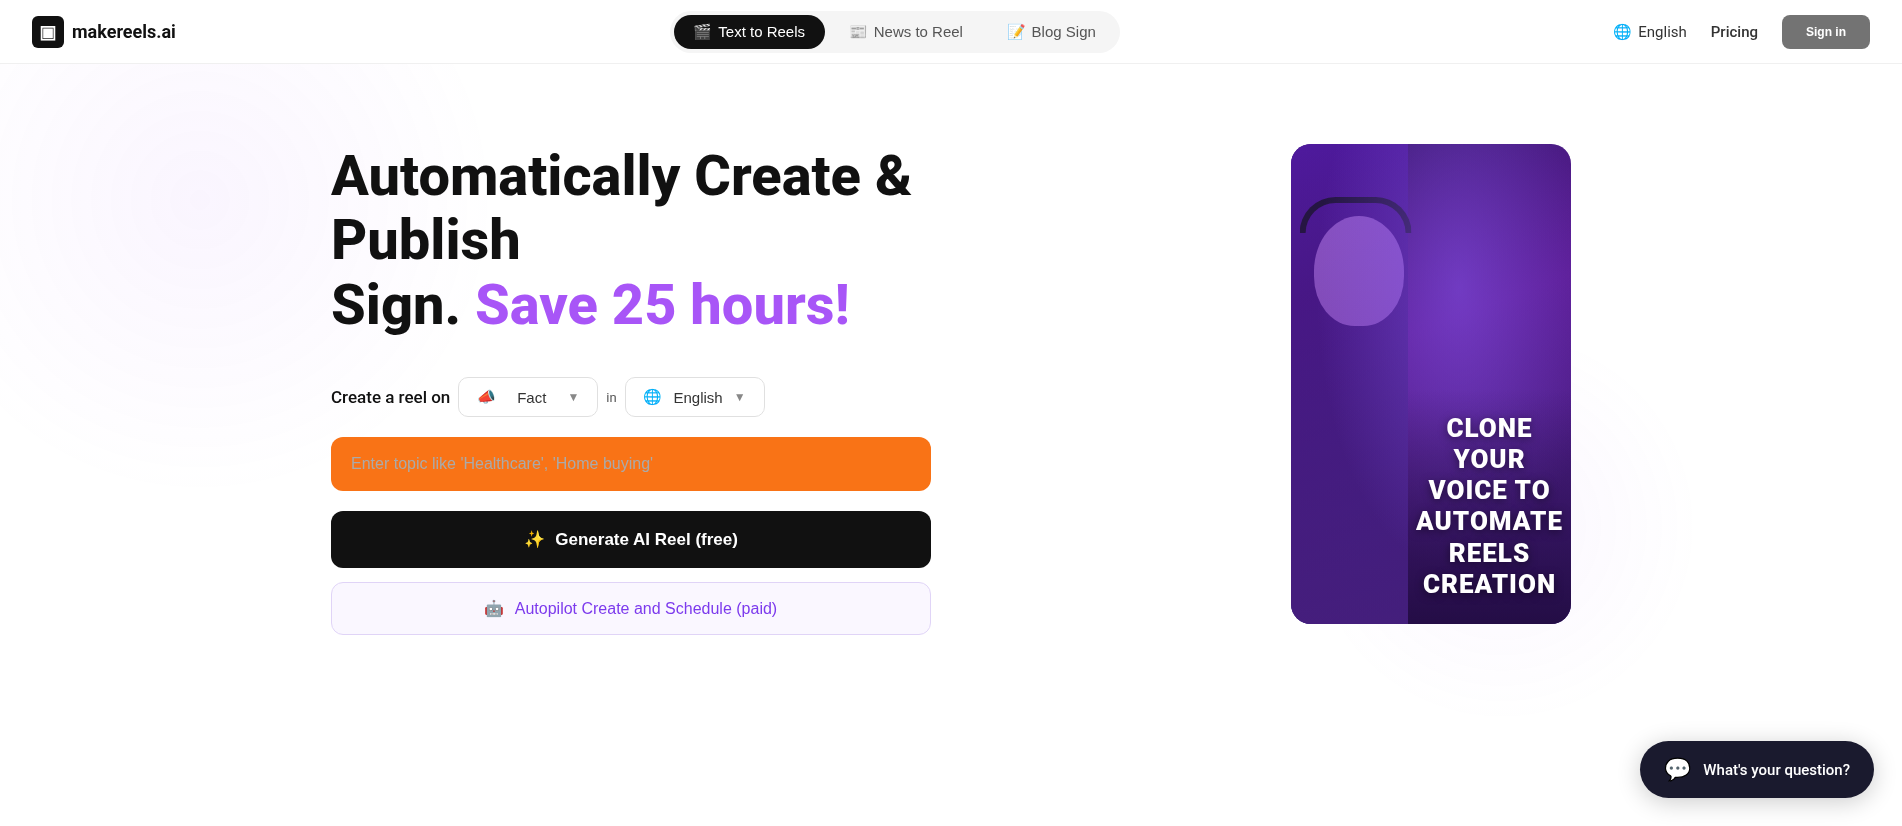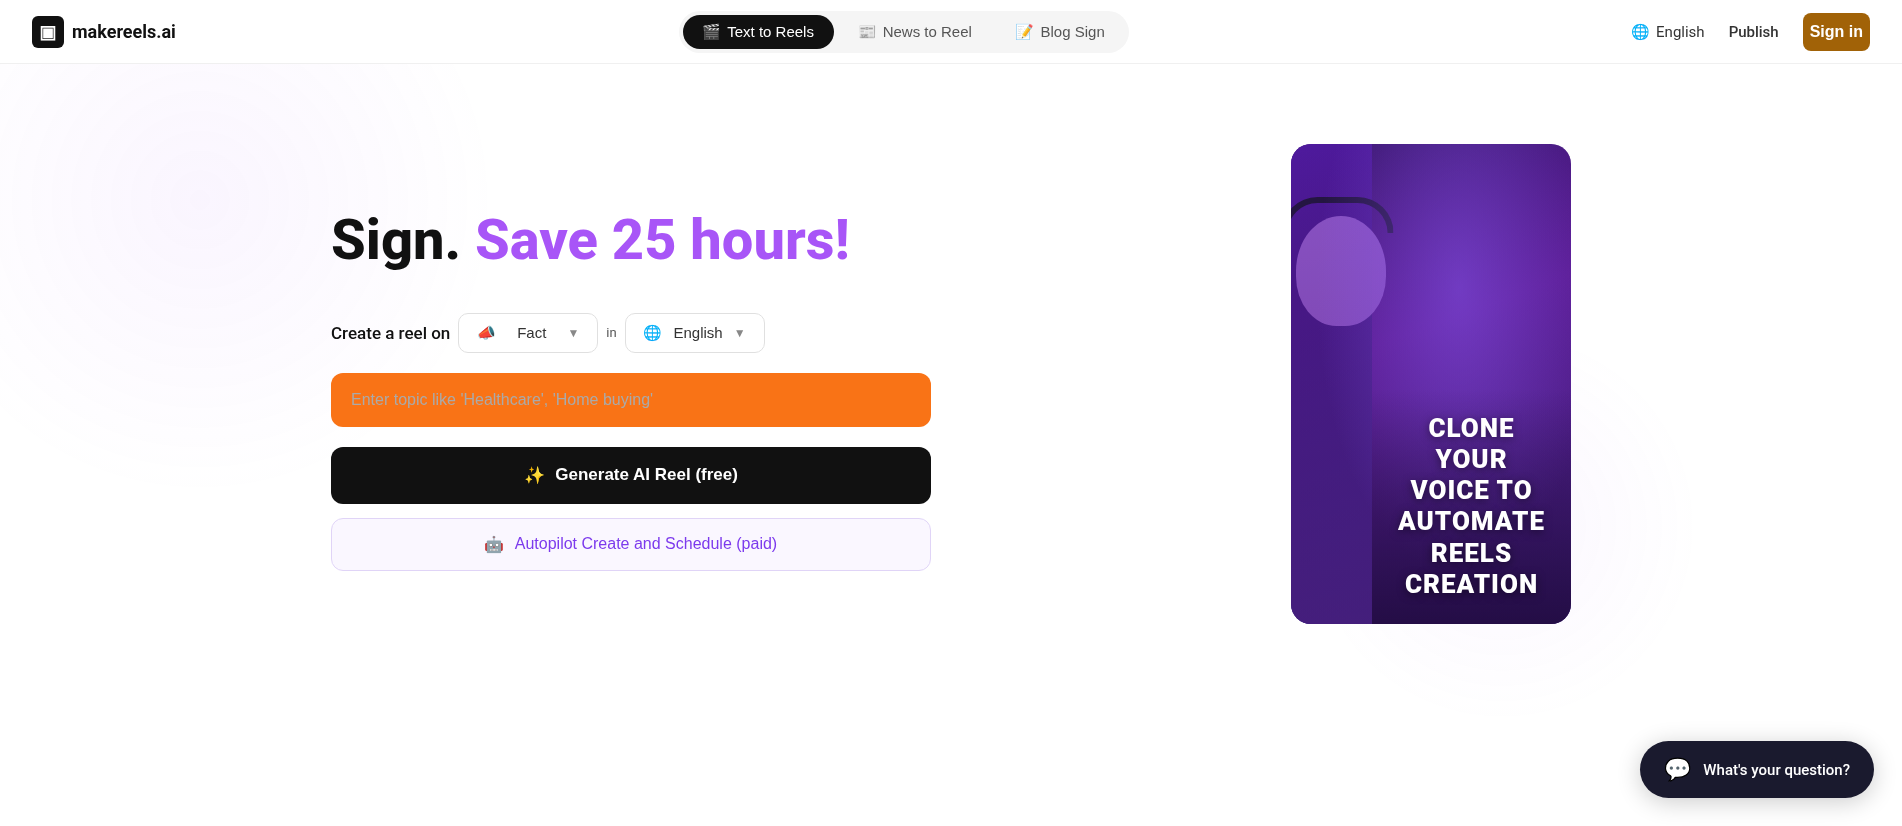--- a/index.html
+++ b/index.html
@@ -84,26 +84,26 @@
       cursor: pointer;
     }
     .nav-pricing {
       font-size: 15px;
       color: #333;
       cursor: pointer;
       text-decoration: none;
       font-weight: 500;
     }
     .nav-signin {
-      background: #a16207;
+      background: #737373;
       color: #fff;
       border: none;
       border-radius: 8px;
-      padding: 10px 7px;
-      font-size: 16px;
+      padding: 10px 24px;
+      font-size: 12px;
       font-weight: 600;
       cursor: pointer;
     }
 
     
     main {
       display: flex;
       align-items: flex-start;
       justify-content: space-between;
       padding: 80px 80px 60px 80px;
@@ -264,21 +264,21 @@
       transform: translateX(-45%);
       width: 100px;
       height: 30px;
       border: 6px solid #1a1a2e;
       border-radius: 50px 50px 0 0;
       border-bottom: none;
     }
     .video-text-overlay {
       position: relative;
       z-index: 10;
-      padding: 24px 26px;
+      padding: 24px 8px;
       color: #fff;
       text-align: center;
       width: 100%;
       background: linear-gradient(0deg, rgba(30,10,60,0.85) 0%, transparent 100%);
     }
     .video-clone-text {
       font-size: 26px;
       font-weight: 900;
       line-height: 1.2;
       letter-spacing: 1px;
@@ -359,29 +359,29 @@
       <span>📝</span>
       <span>Blog Sign</span>
     </button>
   </div>
 
   <div class="nav-right">
     <div class="nav-lang">
       <span>🌐</span>
       <span>English</span>
     </div>
-    <a class="nav-pricing" href="#">Publish</a>
+    <a class="nav-pricing" href="#">Pricing</a>
     <button class="nav-signin">Sign in</button>
   </div>
 </nav>
 
 <main>
   <div class="hero-left">
     <h1 class="hero-title">
-      <br>
+      <span>Automatically Create &amp; Publish</span><br>
       <span>Sign. </span><span class="accent">Save 25 hours!</span>
     </h1>
 
     <div class="create-row">
       <span class="create-label">Create a reel on</span>
 
       <button class="select-btn">
         <span>📣</span>
         <span>Fact</span>
         <span class="chevron">▼</span>

